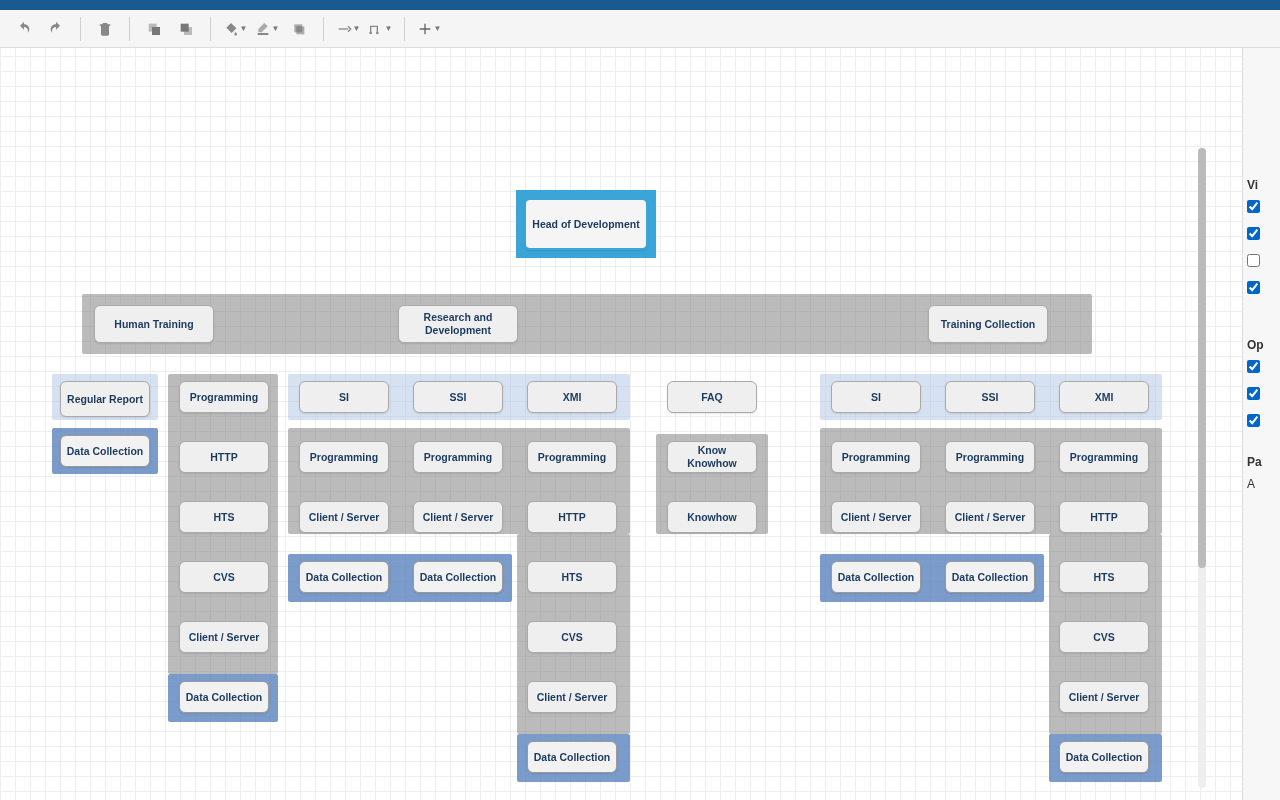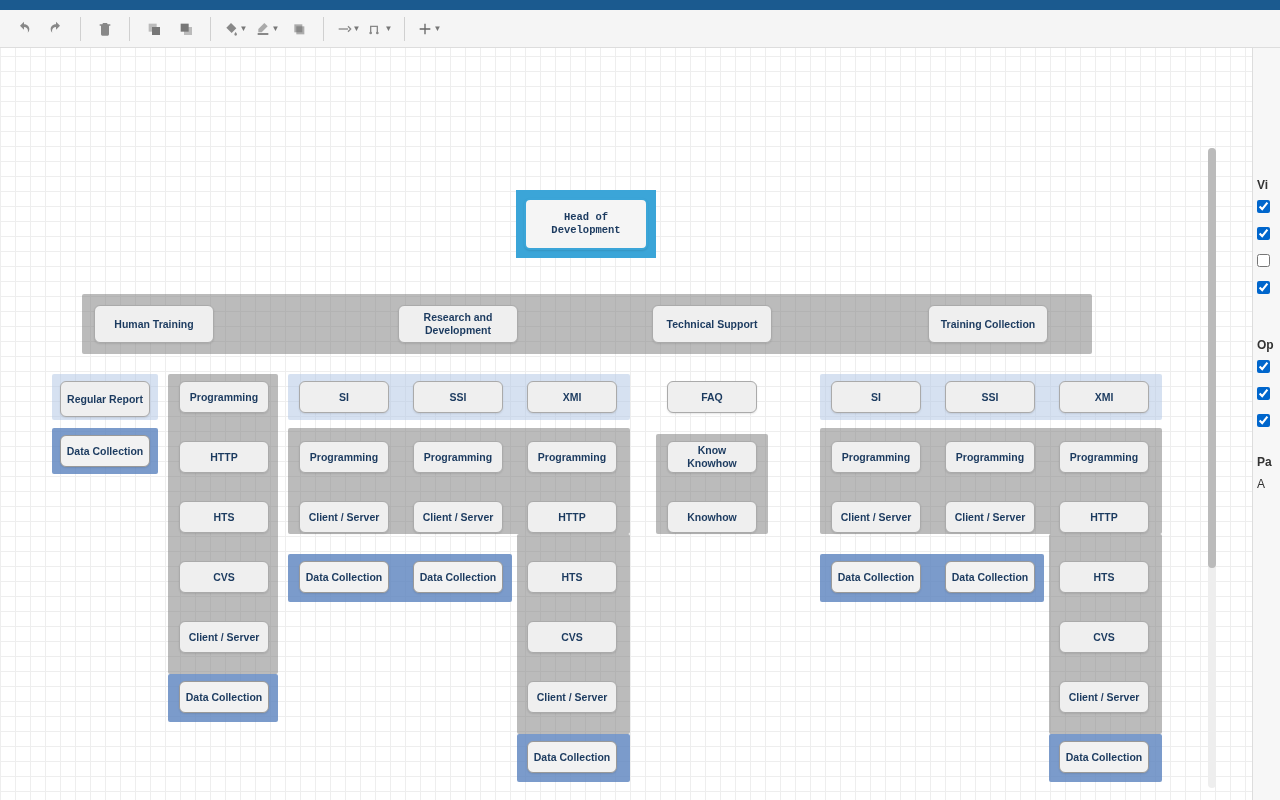--- a/index.html
+++ b/index.html
@@ -15,34 +15,34 @@
 .canvas-wrap { flex: 1; position: relative; overflow: hidden; background: #fff;
   background-image:
     linear-gradient(#eee 1px, transparent 1px),
     linear-gradient(90deg, #eee 1px, transparent 1px);
   background-size: 15px 15px;
   background-position: 0 8px;
 }
 .canvas { position: absolute; inset: 0; }
 
 .node { position: absolute; background: #efefef; border: 1px solid #aaa; border-radius: 6px; display: flex; align-items: center; justify-content: center; text-align: center; font-size: 10.5px; font-weight: bold; color: #1b3a5f; box-shadow: 0 1px 2px rgba(0,0,0,0.1); padding: 2px 4px; line-height: 1.2; }
-.node.root { border: 2px solid #3ba5d8; background: #f5f5f5; font-family: Liberation Mono, monospace; }
+.node.root { border: 2px solid #3ba5d8; background: #f5f5f5; }
 .group-box { position: absolute; background: rgba(120,120,120,0.5); border-radius: 2px; }
 .group-box.light { background: rgba(180,200,230,0.55); }
 .group-box.blue { background: rgba(90,130,190,0.8); }
 .node.data { background: #f2f2f2; border: 1px solid #999; }
 
 svg.edges { position: absolute; inset: 0; pointer-events: none; }
 svg.edges path { stroke: #333; stroke-width: 1; fill: none; }
 svg.edges marker path { fill: #333; stroke: none; }
 
 .scrollbar { position: absolute; right: 36px; top: 100px; width: 8px; height: 640px; background: #eee; border-radius: 4px; }
 .scrollbar .thumb { position: absolute; top: 0; left: 0; right: 0; height: 420px; background: #bbb; border-radius: 4px; }
 
-.sidepanel { width: 28px; background: #f7f7f7; border-left: 1px solid #ddd; padding: 130px 4px 0 4px; font-size: 12px; font-weight: bold; color: #333; overflow: hidden; }
+.sidepanel { width: 38px; background: #f7f7f7; border-left: 1px solid #ddd; padding: 130px 4px 0 4px; font-size: 12px; font-weight: bold; color: #333; overflow: hidden; }
 .sidepanel .sh { margin-bottom: 8px; white-space: nowrap; }
 .sidepanel .chk { display: block; margin-bottom: 14px; }
 .sidepanel input[type=checkbox]{ accent-color: #0066cc; }
 </style>
 </head>
 <body>
 
 <div class="topbar"></div>
 
 <div class="toolbar">
@@ -143,21 +143,20 @@
       <div class="group-box" style="left:820px; top:380px; width:342px; height:106px;"></div>
       <div class="group-box blue" style="left:820px; top:506px; width:224px; height:48px;"></div>
       <div class="group-box" style="left:1049px; top:486px; width:113px; height:200px;"></div>
       <div class="group-box blue" style="left:1049px; top:686px; width:113px; height:48px;"></div>
 
       <div style="position:absolute; left:516px; top:142px; width:140px; height:68px; background:#3ba5d8;"></div>
       <div class="node root" style="left:524px; top:150px; width:124px; height:52px;">Head of Development</div>
 
       <div class="node" style="left:94px; top:257px; width:120px; height:38px;">Human Training</div>
       <div class="node" style="left:398px; top:257px; width:120px; height:38px;">Research and Development</div>
-      <div class="node" style="left:652px; top:257px; width:120px; height:38px;">Technical Support</div>
       <div class="node" style="left:928px; top:257px; width:120px; height:38px;">Training Collection</div>
 
       <div class="node" style="left:60px; top:333px; width:90px; height:36px;">Regular Report</div>
       <div class="node data" style="left:60px; top:387px; width:90px; height:32px;">Data Collection</div>
 
       <div class="node" style="left:179px; top:333px; width:90px; height:32px;">Programming</div>
       <div class="node" style="left:179px; top:393px; width:90px; height:32px;">HTTP</div>
       <div class="node" style="left:179px; top:453px; width:90px; height:32px;">HTS</div>
       <div class="node" style="left:179px; top:513px; width:90px; height:32px;">CVS</div>
       <div class="node" style="left:179px; top:573px; width:90px; height:32px;">Client / Server</div>

